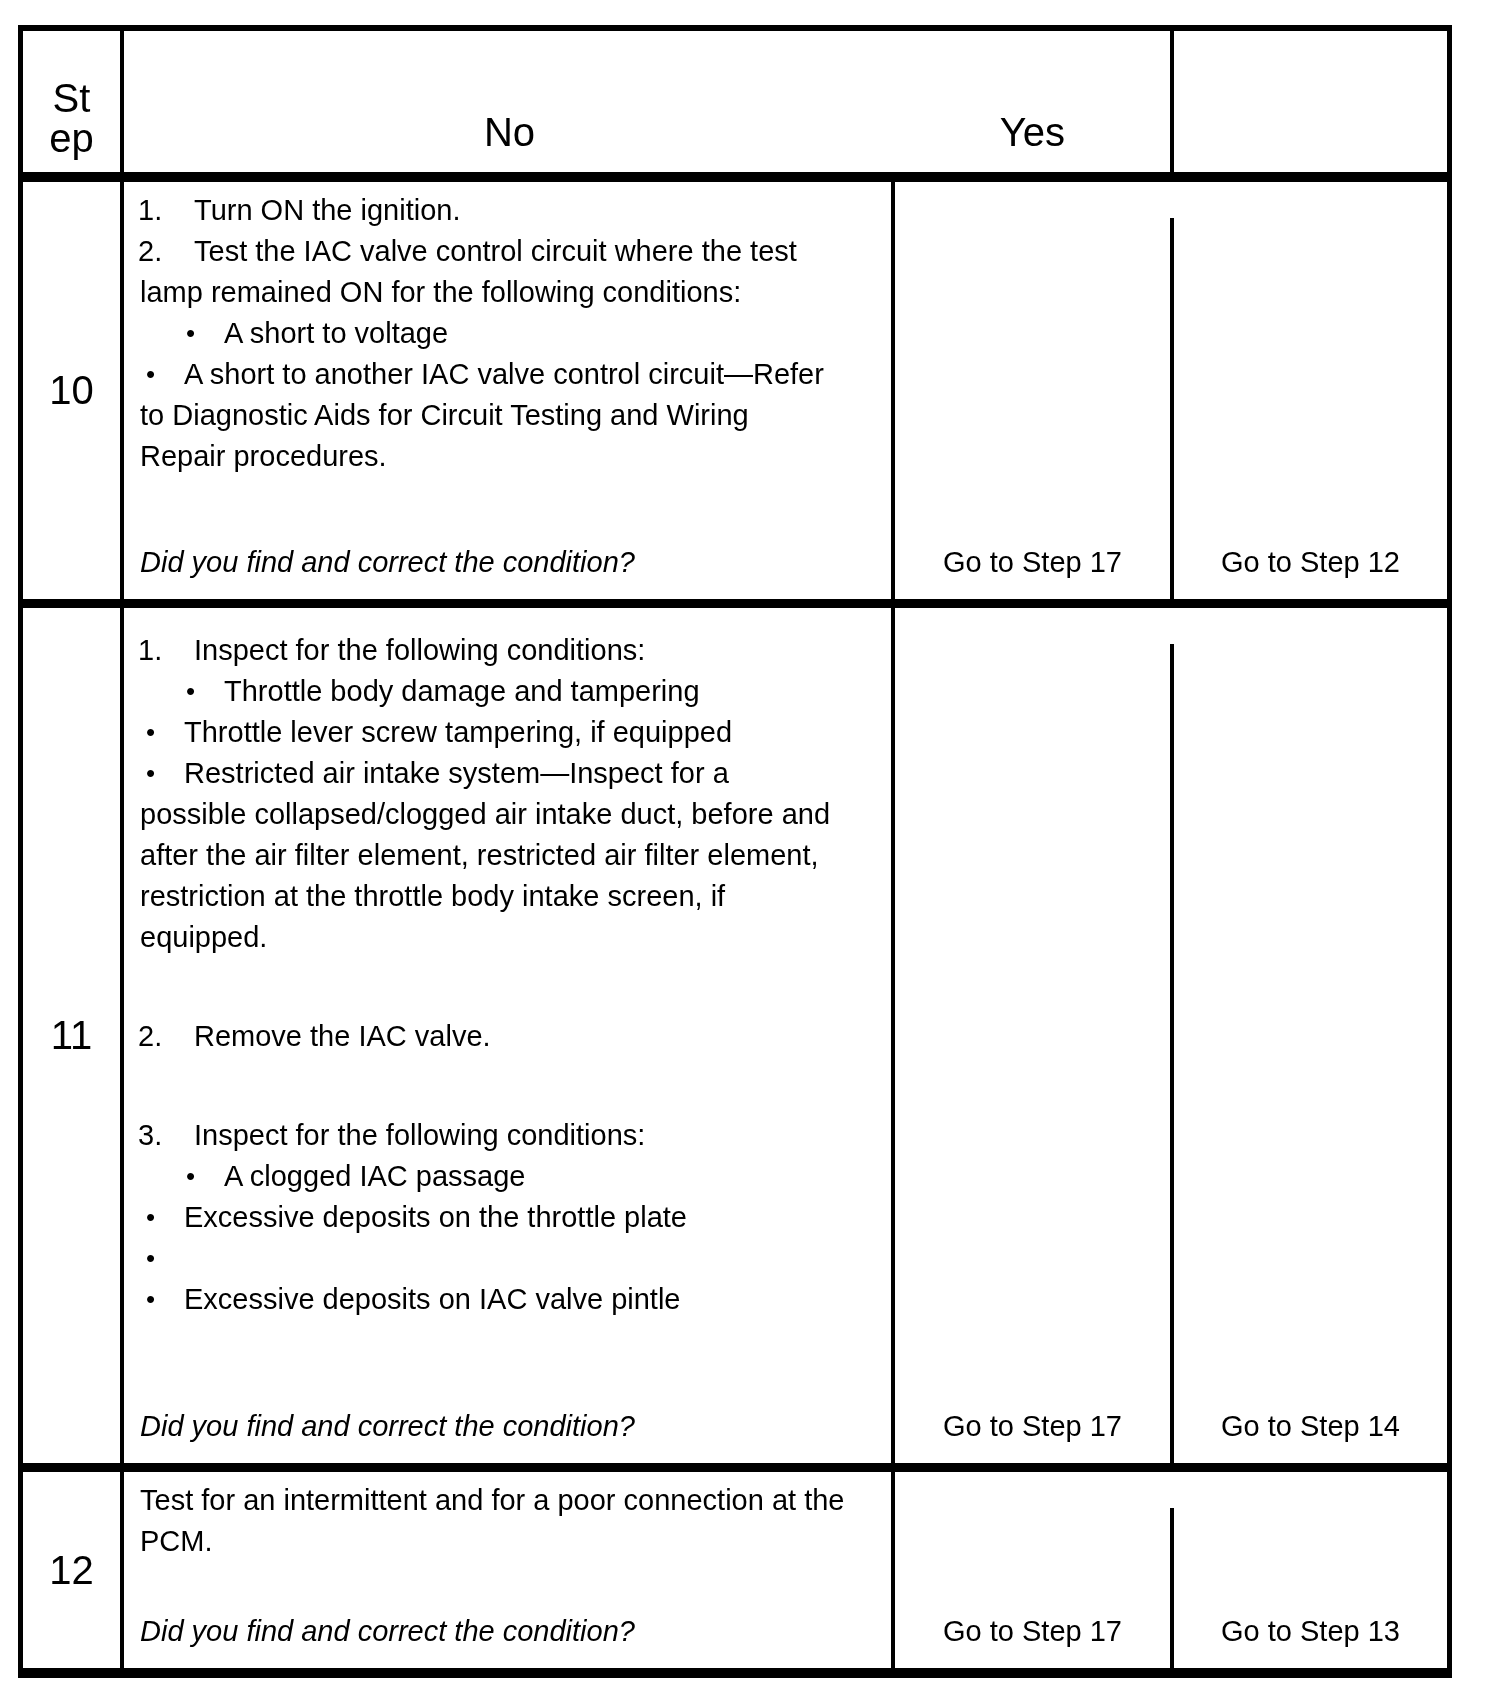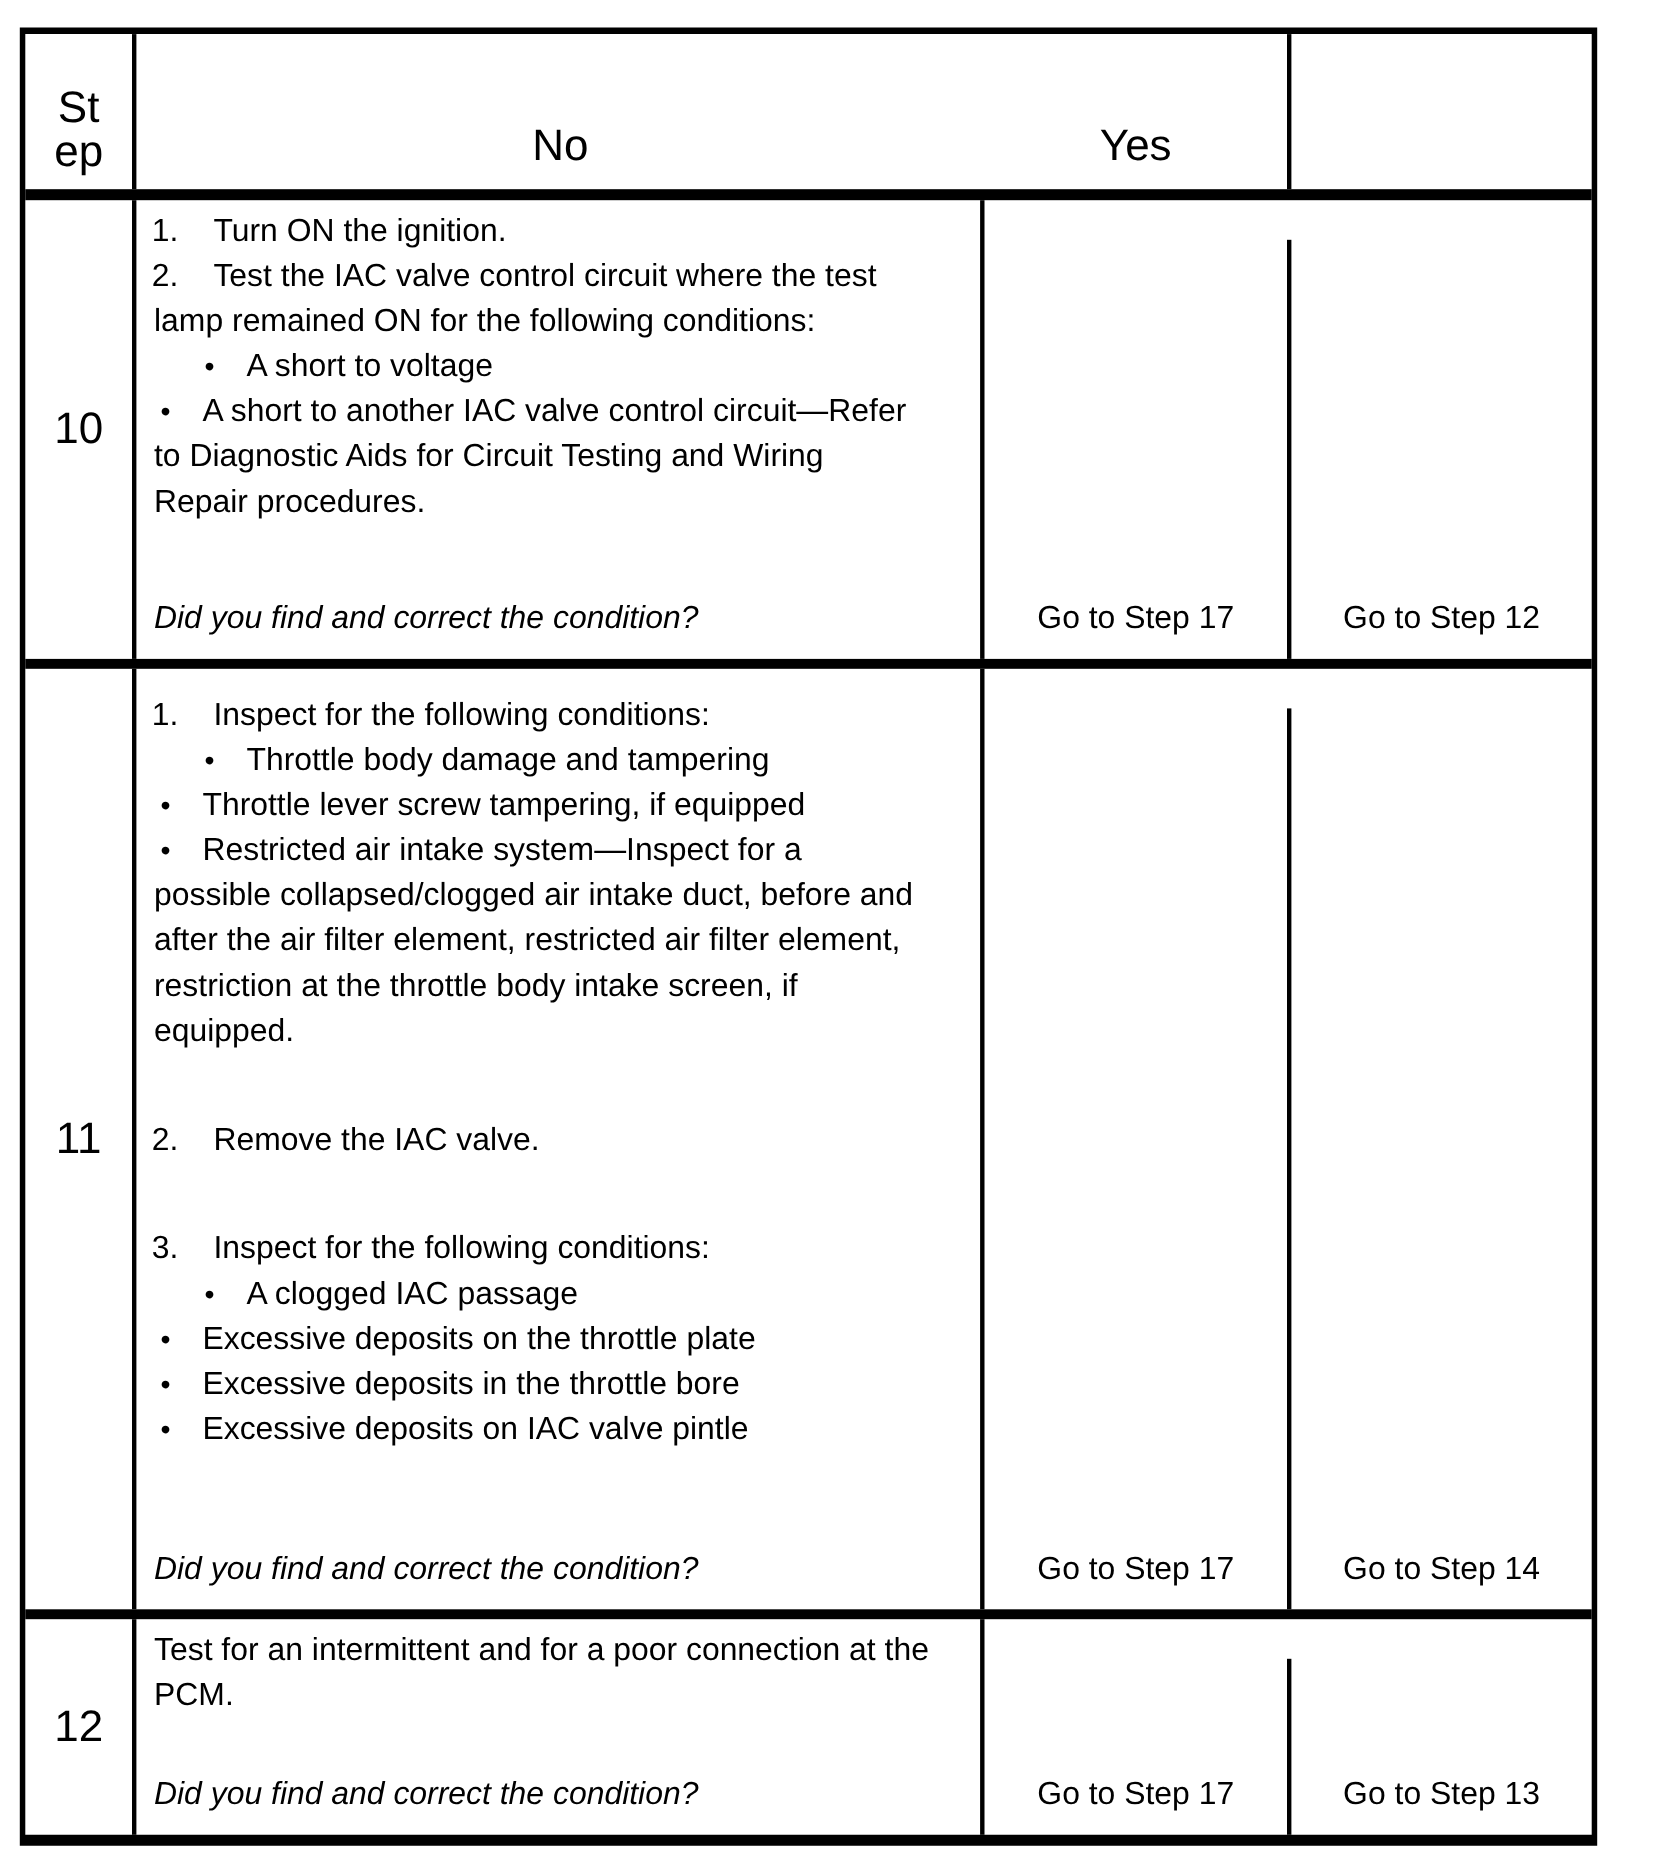--- a/index.html
+++ b/index.html
@@ -160,21 +160,20 @@
           <div class="line b2">
             <span class="marker">•</span>
             <span class="txt">A clogged IAC passage</span>
           </div>
           <div class="line b1">
             <span class="marker">•</span>
             <span class="txt">Excessive deposits on the throttle plate</span>
           </div>
           <div class="line b1">
             <span class="marker">•</span>
-            <span class="txt">Excessive deposits in the throttle bore</span>
           </div>
           <div class="line b1">
             <span class="marker">•</span>
             <span class="txt">Excessive deposits on IAC valve pintle</span>
           </div>
         </div>
       <div class="question">Did you find and correct the condition?</div>
     </div>
     <div class="cell bdr goto-cell">Go to Step 17</div>
     <div class="cell goto-cell">Go to Step 14</div>

